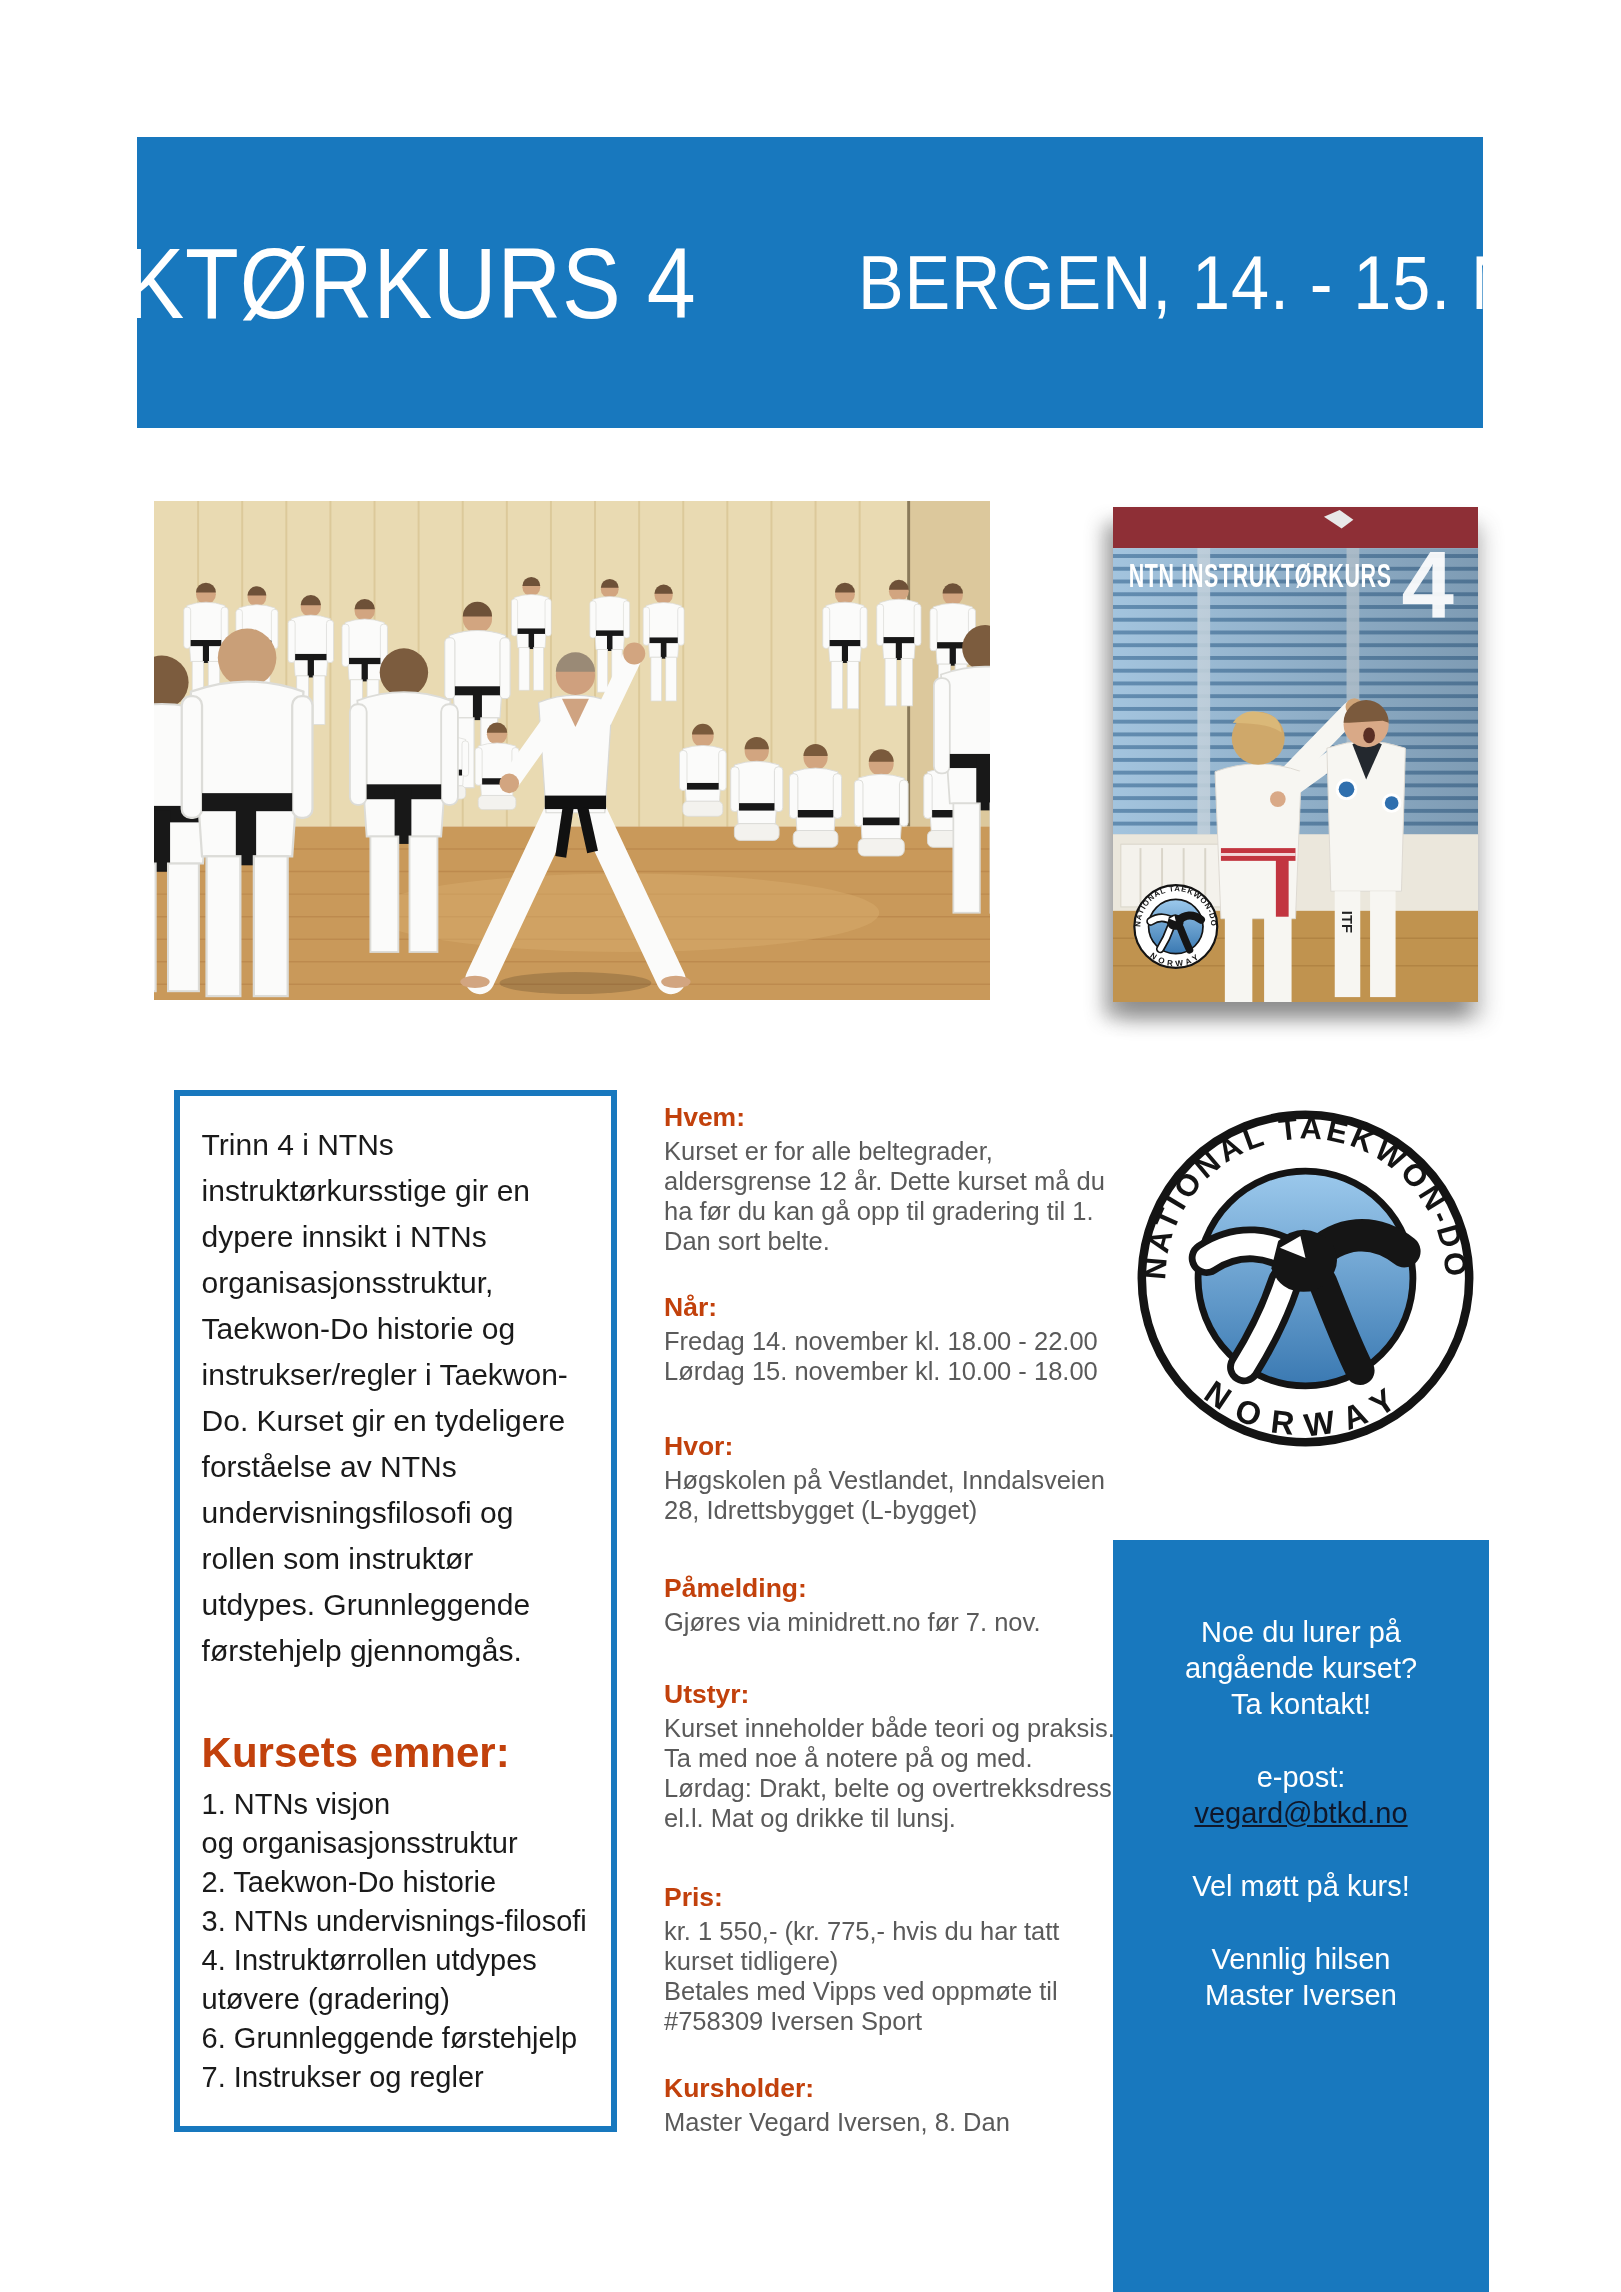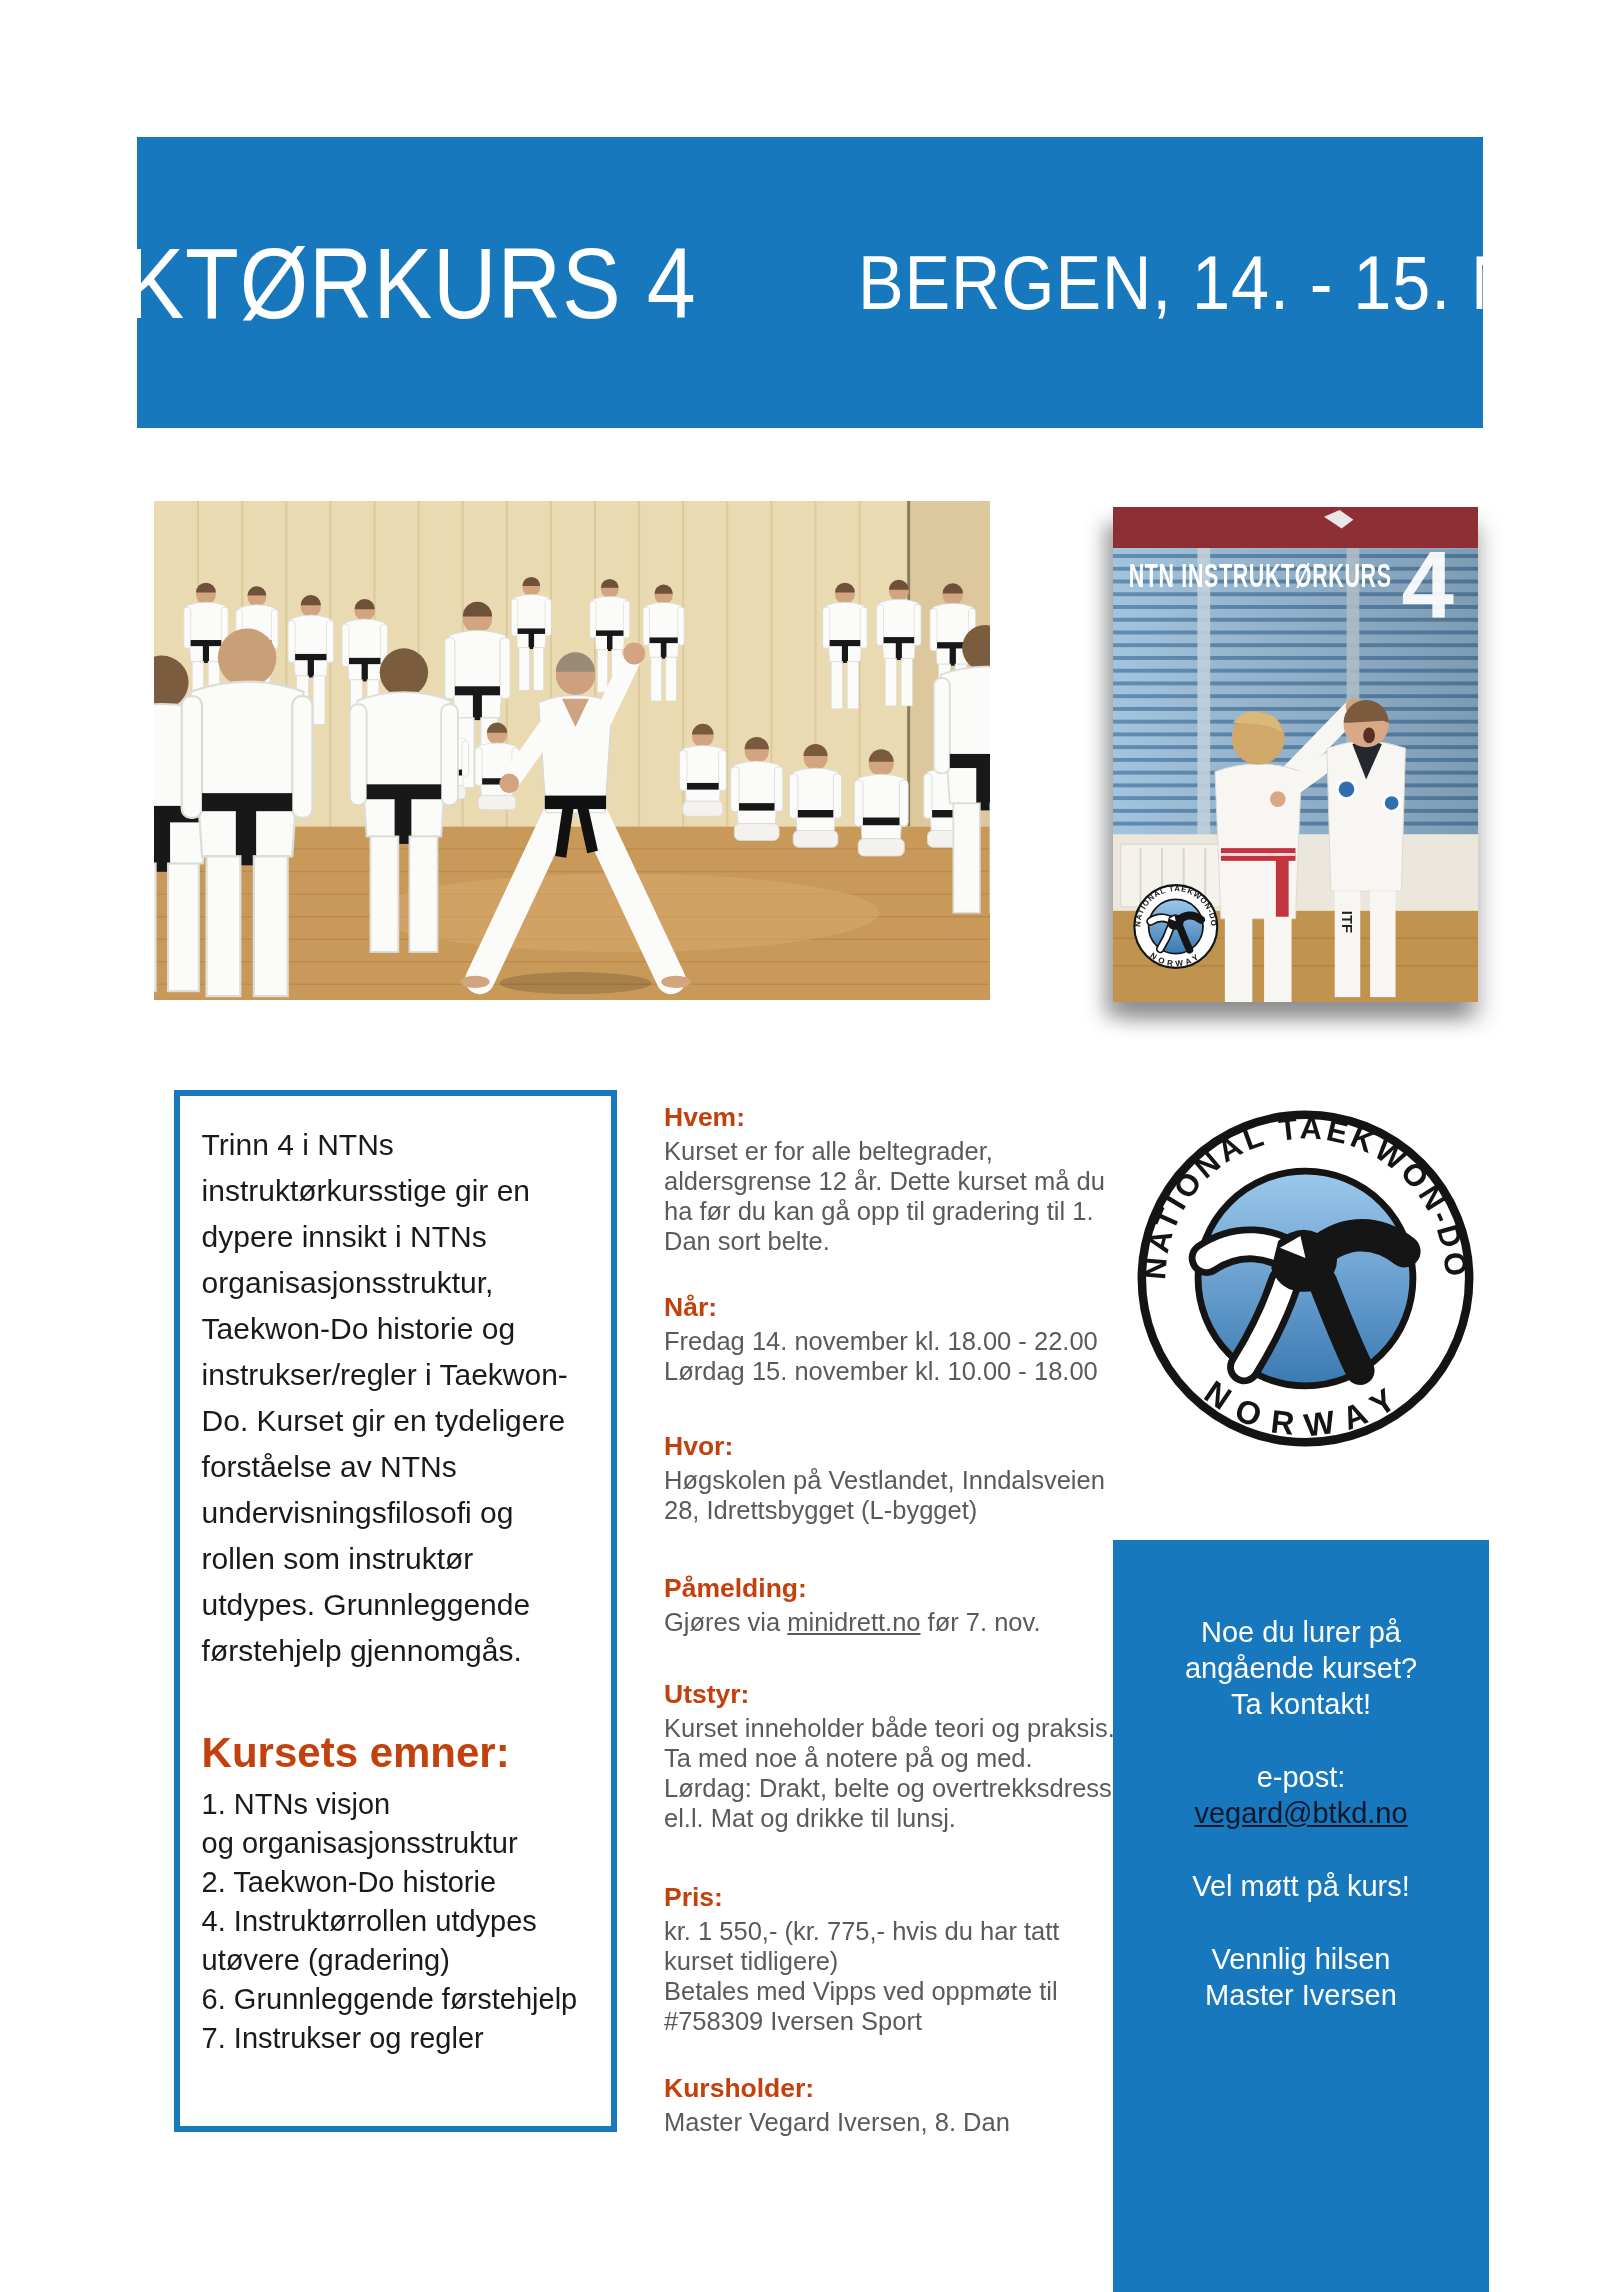--- a/index.html
+++ b/index.html
@@ -30,21 +30,21 @@
             margin:55px 0 9.8px 0;white-space:nowrap;}
   .topic-ln{font-size:29px;line-height:39px;white-space:nowrap;}
 
   
   .sec{position:absolute;left:664px;width:451px;}
   .sec h3{margin:0 0 2.9px 0;font-size:26.5px;line-height:31px;font-weight:bold;color:#c2410c;}
   .sec .ln{font-size:25.5px;line-height:30px;color:#5a5a5a;white-space:nowrap;}
   .sec-hvem{top:1102px;} .sec-naar{top:1292px;} .sec-hvor{top:1431px;}
   .sec-paamelding{top:1573px;} .sec-utstyr{top:1679px;} .sec-pris{top:1882px;}
   .sec-kursholder{top:2073px;}
-  .link{color:inherit;text-decoration:underline;cursor:pointer;text-align:right;}
+  .link{color:inherit;cursor:pointer;text-align:right;}
 
   
   .logo-main{position:absolute;left:1135px;top:1108px;width:341px;height:341px;display:block;}
 
   
   .contact-box{position:absolute;left:1113px;top:1540px;width:376px;height:769px;
                background:#1878BE;color:#fff;text-align:center;box-sizing:border-box;
                padding-top:74px;font-size:29px;}
   .contact-box .cline{line-height:36px;white-space:nowrap;}
   .contact-box .gap{height:37px;}
@@ -283,20 +283,21 @@
     </svg>
   </div>
 
   <aside class="info-box">
     <p class="intro">Trinn 4 i NTNs instruktørkursstige gir en dypere innsikt i NTNs organisasjonsstruktur, Taekwon-Do historie og instrukser/regler i Taekwon-Do. Kurset gir en tydeligere forståelse av NTNs undervisningsfilosofi og rollen som instruktør utdypes. Grunnleggende førstehjelp gjennomgås.</p>
     <h2 class="topics-h">Kursets emner:</h2>
     <div>
       <div class="topic-ln">1. NTNs visjon</div>
       <div class="topic-ln">og organisasjonsstruktur</div>
       <div class="topic-ln">2. Taekwon-Do historie</div>
+      <div class="topic-ln">3. NTNs undervisnings-filosofi</div>
       <div class="topic-ln">4. Instruktørrollen utdypes</div>
       <div class="topic-ln">utøvere (gradering)</div>
       <div class="topic-ln">6. Grunnleggende førstehjelp</div>
       <div class="topic-ln">7. Instrukser og regler</div>
     </div>
   </aside>
 
   <section class="sec sec-hvem">
     <h3>Hvem:</h3>
     <div class="ln">Kurset er for alle beltegrader,</div>

